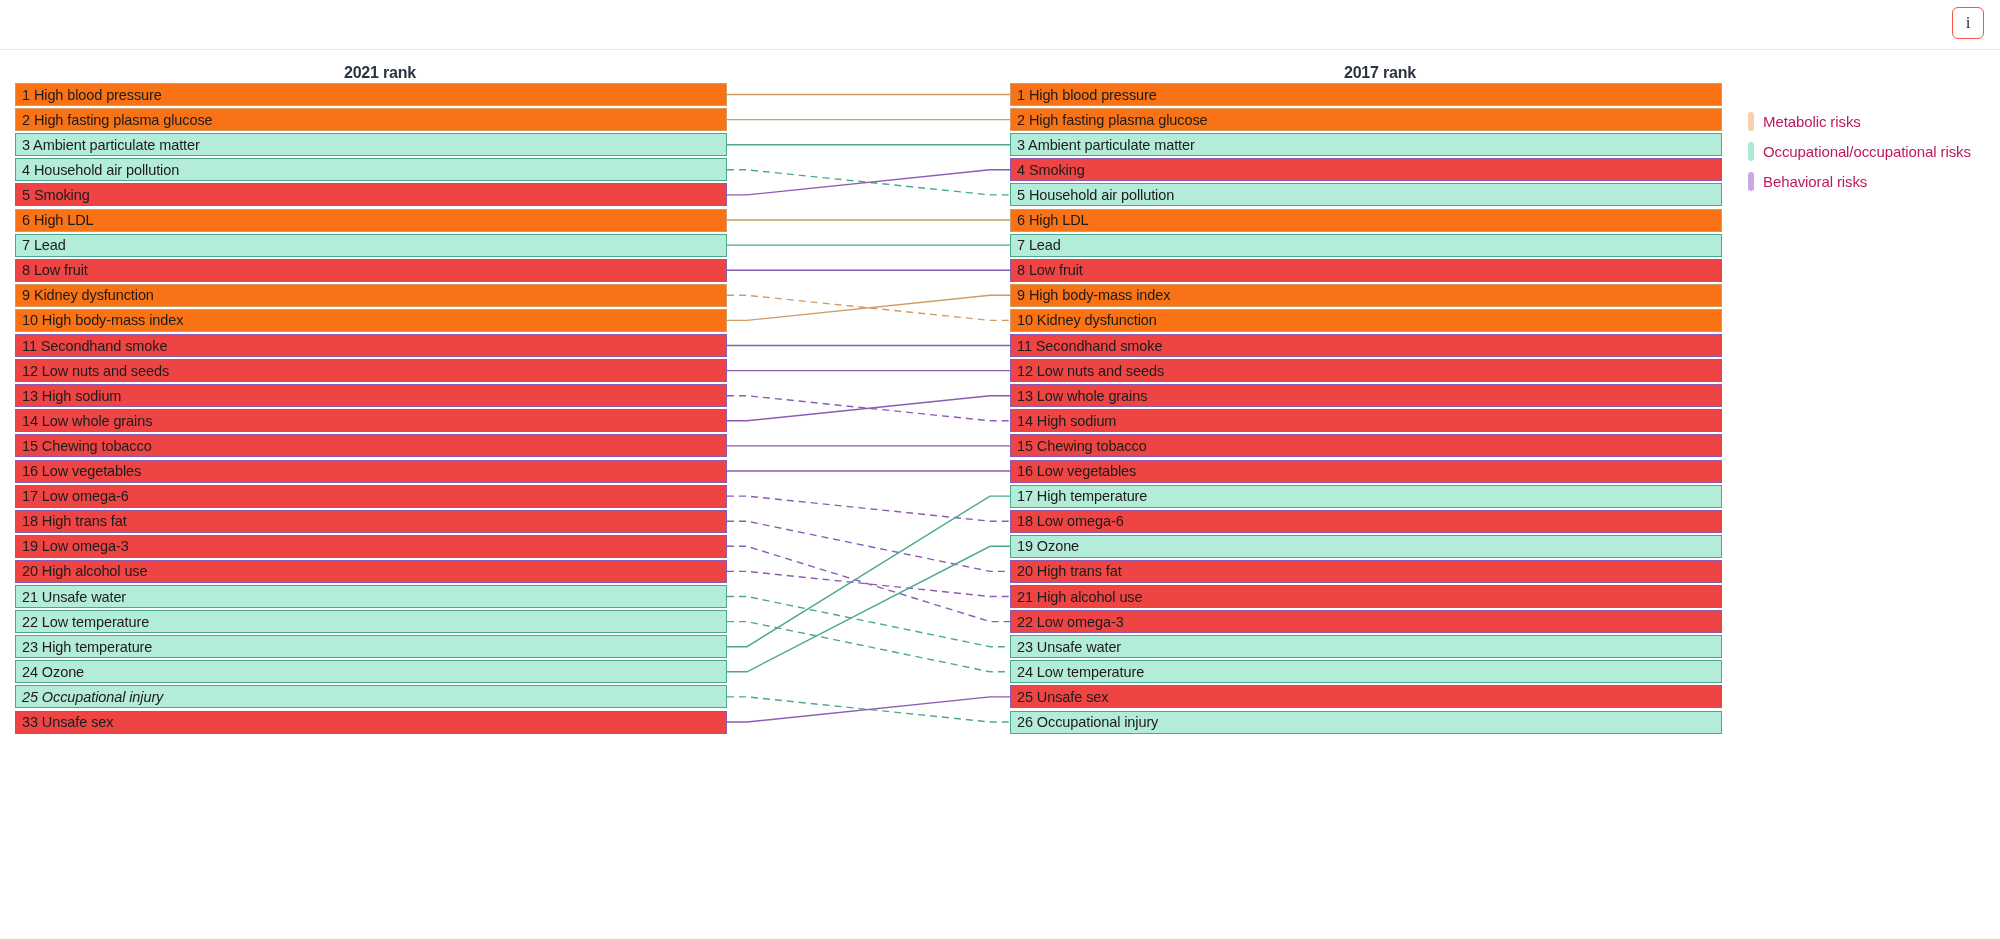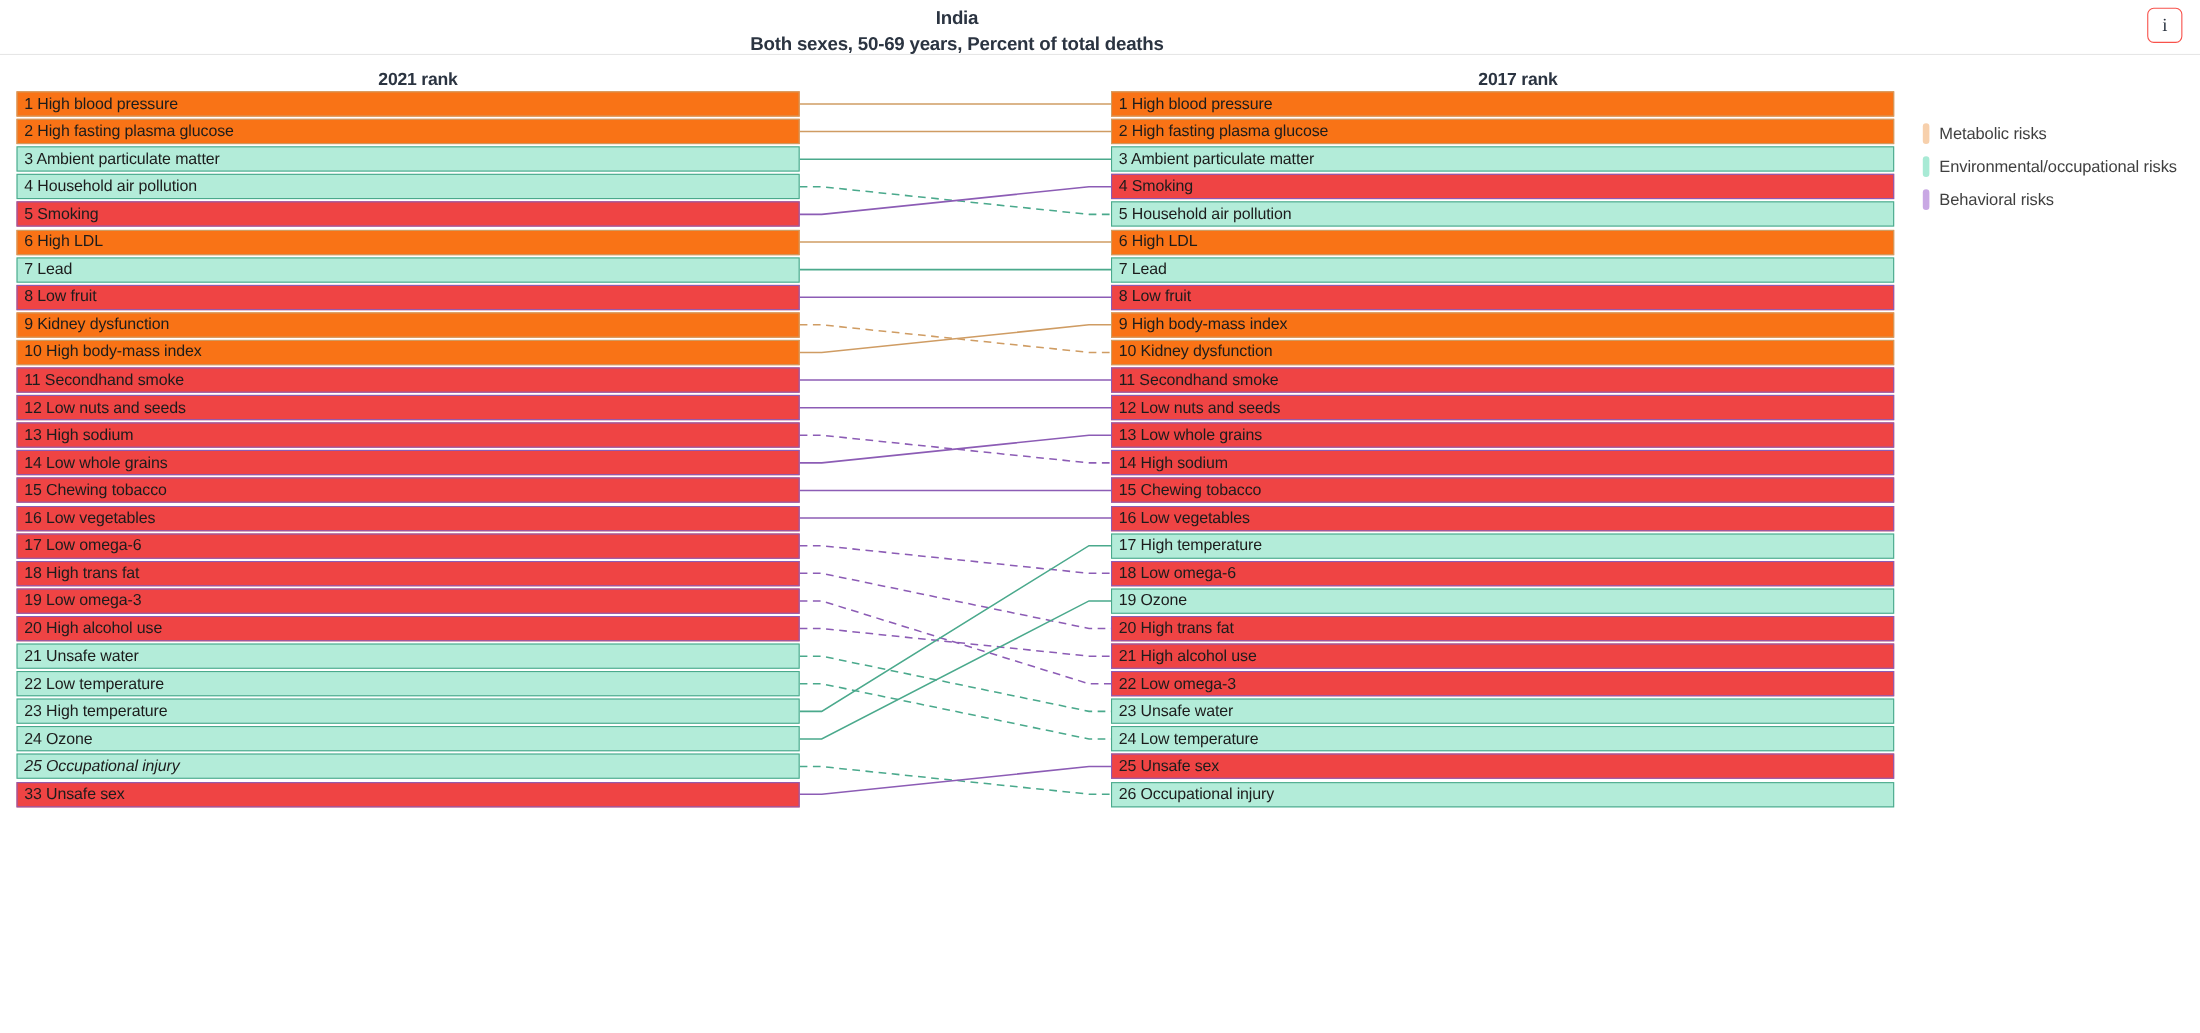--- a/index.html
+++ b/index.html
@@ -68,32 +68,28 @@
 
   
   .legend { position:absolute; left:1748px; top:106px; }
   .legend-row { display:flex; align-items:center; height:30px; }
   .legend-swatch {
     width:6px; height:19px; border-radius:3px; margin-right:9px; flex:none;
   }
   .sw-metabolic     { background:#f7d0ac; }
   .sw-environmental { background:#a8ead5; }
   .sw-behavioral    { background:#c9a8e4; }
-  .legend-label { font-size:15px; color:#404040; white-space:nowrap; letter-spacing:-0.1px;}
+  .legend-label { font-size:15px; color:#be185d; white-space:nowrap; letter-spacing:-0.1px;}
 </style>
 </head>
 <body>
 
 <div id="root">
 
   <div class="topbar">
-    <div class="title-block">
-      <div class="chart-title">India</div>
-      <div class="chart-subtitle">Both sexes, 50-69 years, Percent of total deaths</div>
-    </div>
     <div class="info-button">i</div>
   </div>
 
   <div class="col-header" id="hdr-left">2021 rank</div>
   <div class="col-header" id="hdr-right">2017 rank</div>
 
   <div class="bump">
     <svg id="links" width="2000" height="939">
         <path d="M 727 94.5 L 747 94.5 L 990 94.5 L 1010 94.5" fill="none" stroke="#cf9c63" stroke-width="1.4"></path>
         <path d="M 727 119.6 L 747 119.6 L 990 119.6 L 1010 119.6" fill="none" stroke="#cf9c63" stroke-width="1.4"></path>
@@ -181,21 +177,21 @@
       <div class="rowbox col-right cat-environmental" style="top: 710.5px;">26 Occupational injury</div>
     </div>
 
   <div class="legend" id="legend">
       <div class="legend-row">
         <span class="legend-swatch sw-metabolic"></span>
         <span class="legend-label">Metabolic risks</span>
       </div>
       <div class="legend-row">
         <span class="legend-swatch sw-environmental"></span>
-        <span class="legend-label">Environmental/occupational risks</span>
+        <span class="legend-label">Occupational/occupational risks</span>
       </div>
       <div class="legend-row">
         <span class="legend-swatch sw-behavioral"></span>
         <span class="legend-label">Behavioral risks</span>
       </div>
     </div>
 
 </div>
 
 </body></html>

